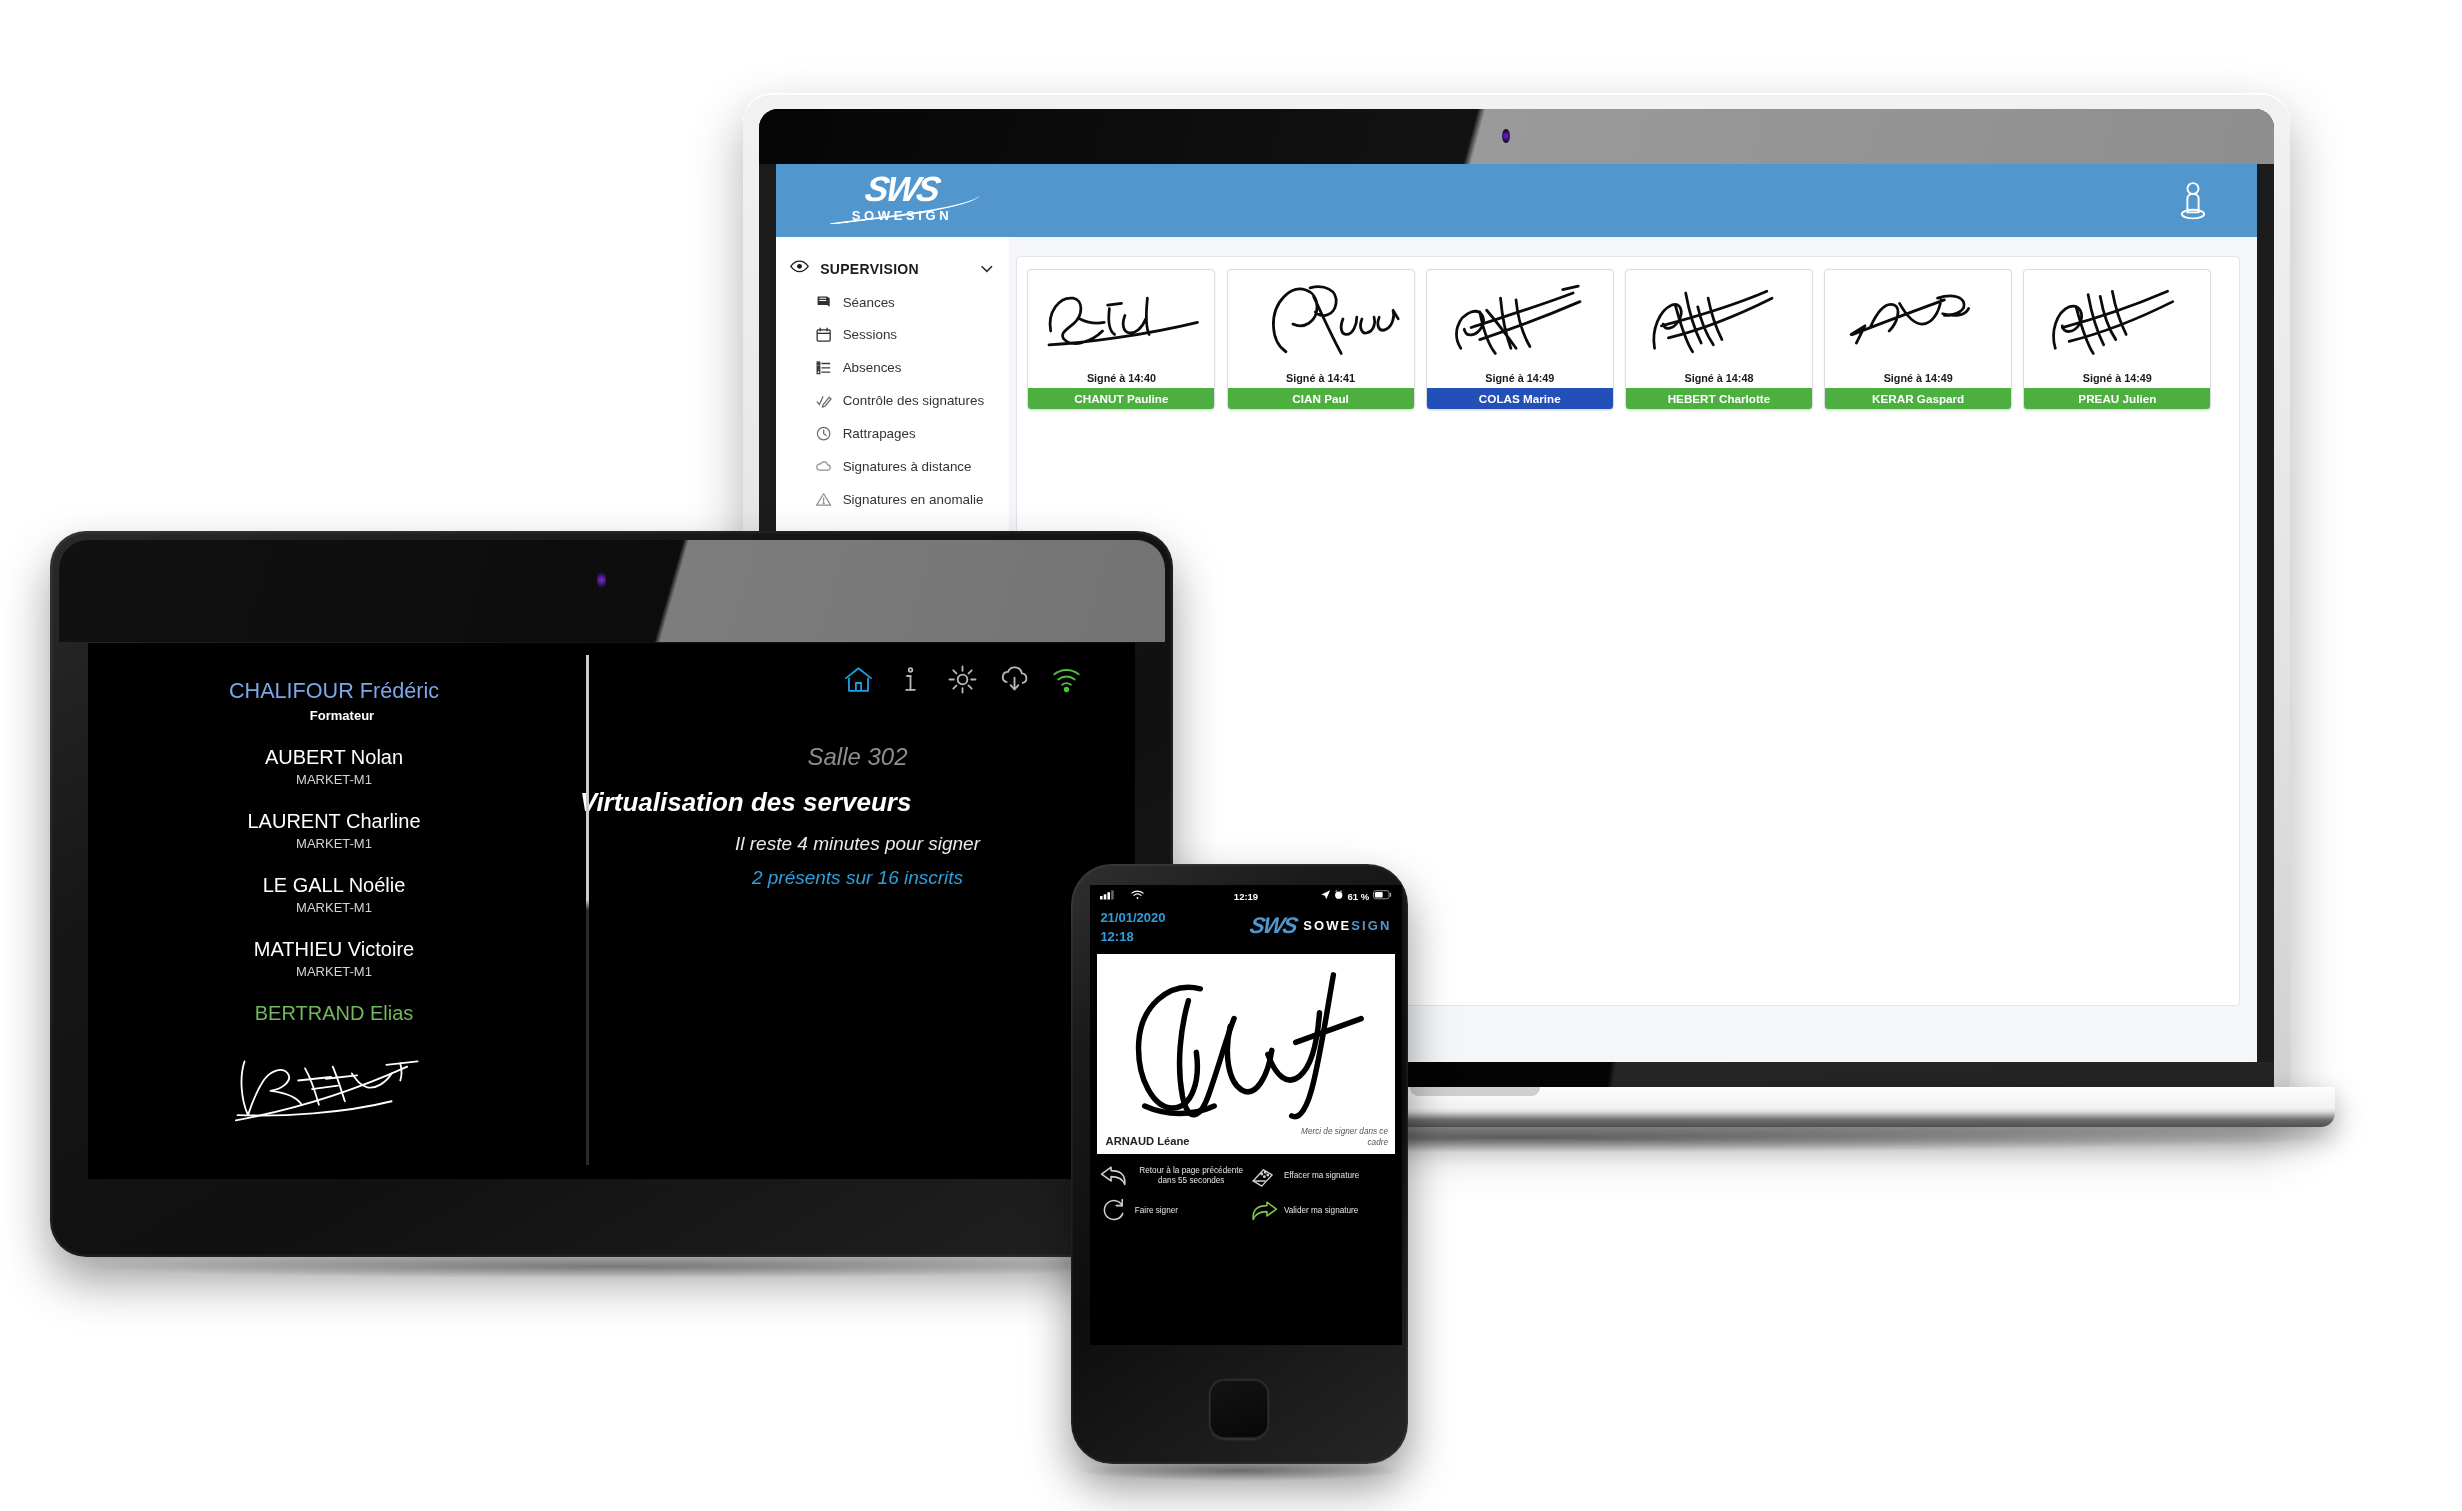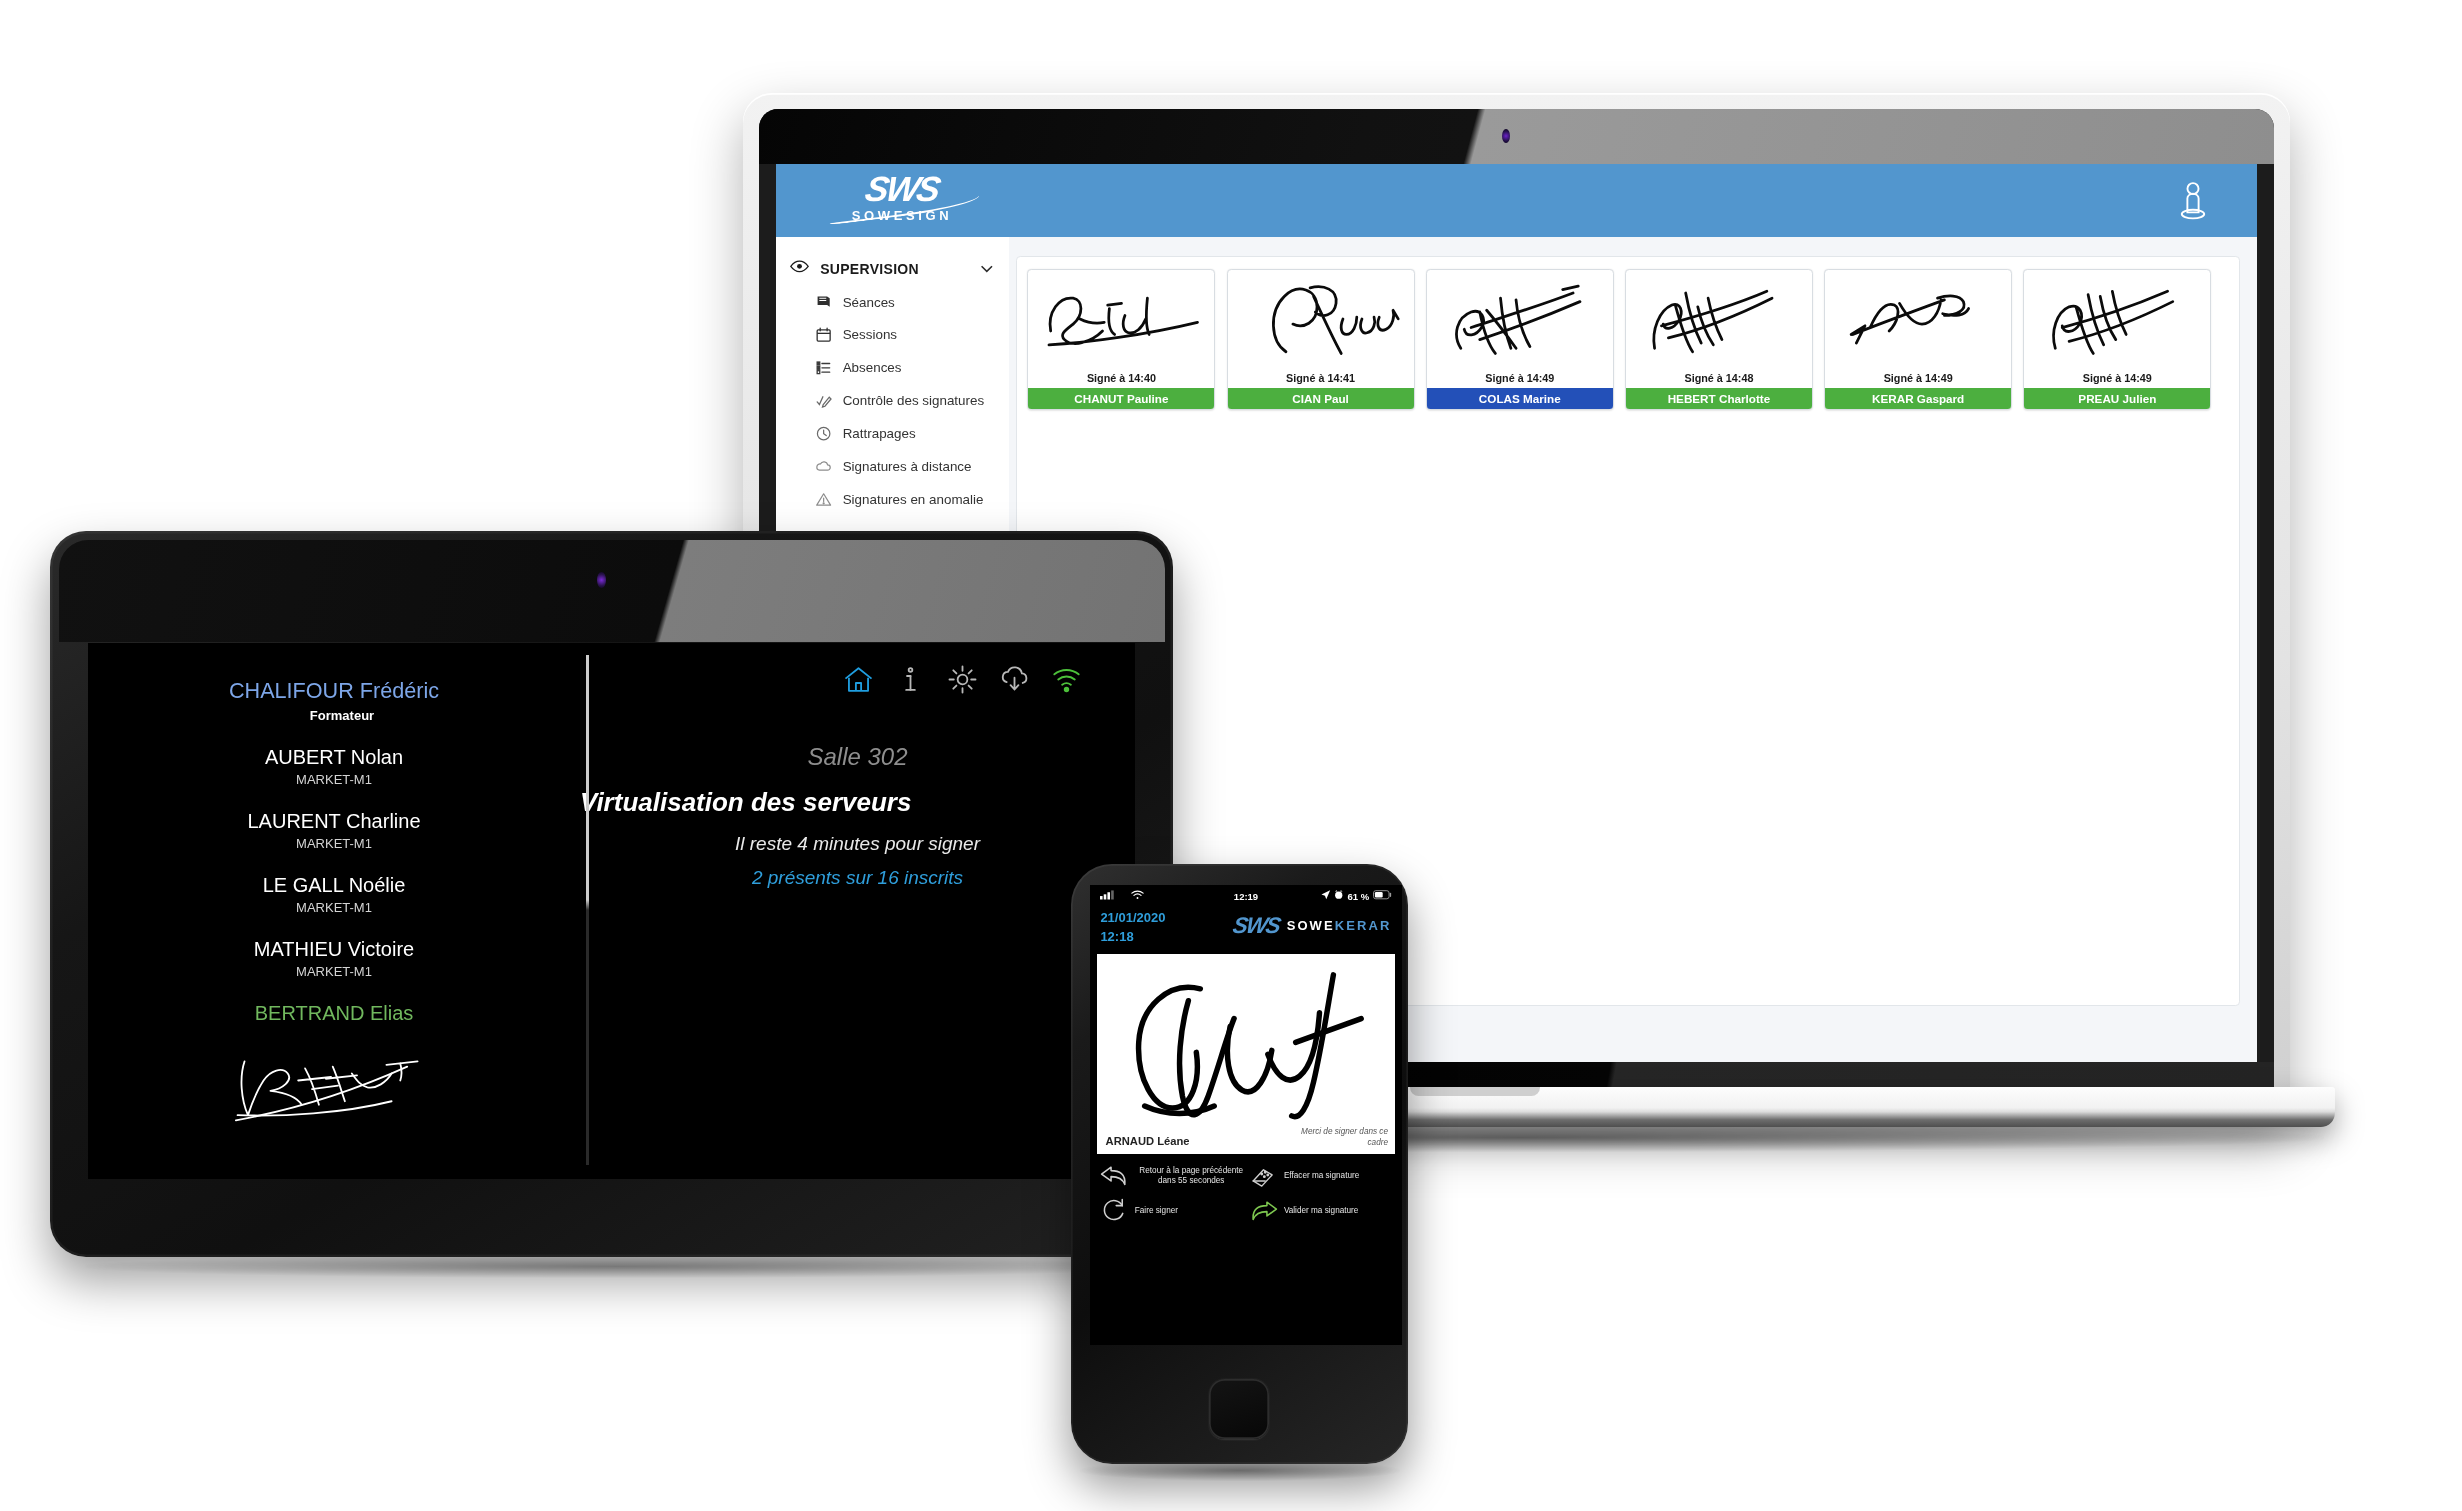--- a/index.html
+++ b/index.html
@@ -461,21 +461,21 @@
       </div>
 
       <div id="p-head">
         <div id="p-dt">
           <div>21/01/2020</div>
           <div>12:18</div>
         </div>
         <div id="p-logo">
           <span class="sws">SWS</span>
           <span class="sowe">SOWE</span>
-          <span class="sign">KERAR</span>
+          <span class="sign">SIGN</span>
         </div>
       </div>
 
       <div id="p-pad">
         <span class="ink">
           <svg viewBox="0 0 300 190" fill="none" stroke="#000" stroke-width="5.5" stroke-linecap="round" stroke-linejoin="round">
             <path d="M104 32 C72 24, 44 50, 42 86 C40 124, 58 152, 76 152 C96 152, 104 124, 100 96"></path>
             <path d="M92 44 C84 72, 80 108, 86 140 C92 168, 104 162, 112 140 C122 112, 130 82, 138 62"></path>
             <path d="M134 70 C128 98, 132 126, 146 134 C160 142, 172 120, 176 94"></path>
             <path d="M172 98 C180 120, 192 130, 204 120 C216 110, 222 84, 224 56"></path>

